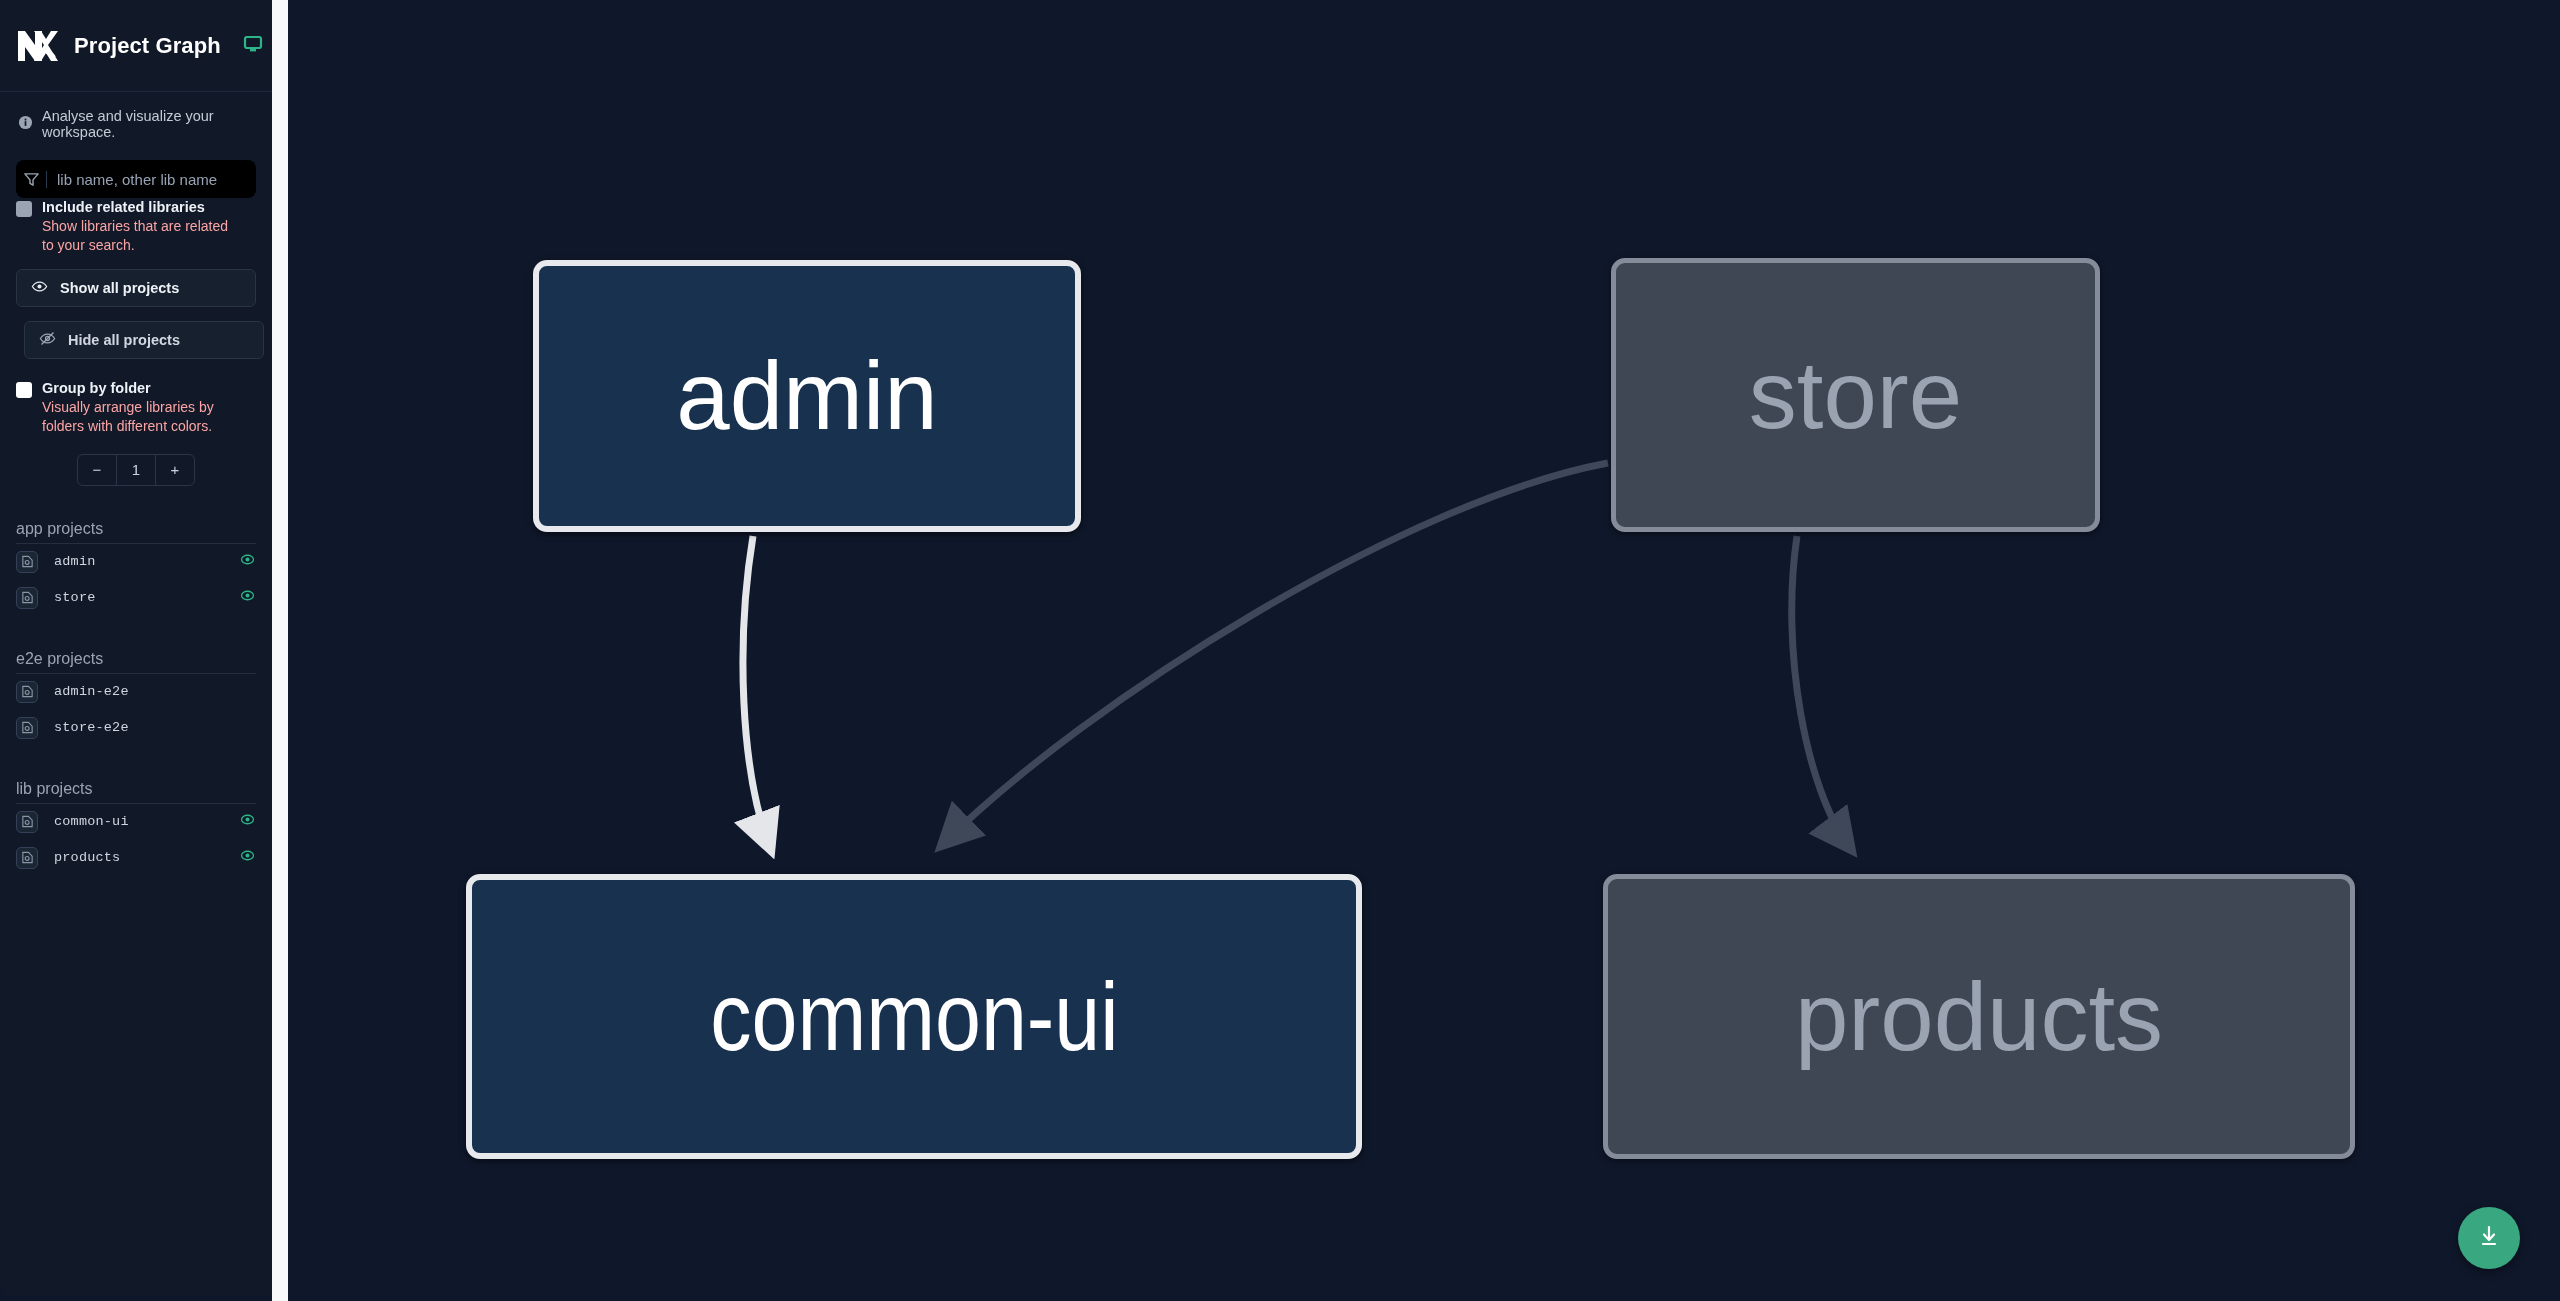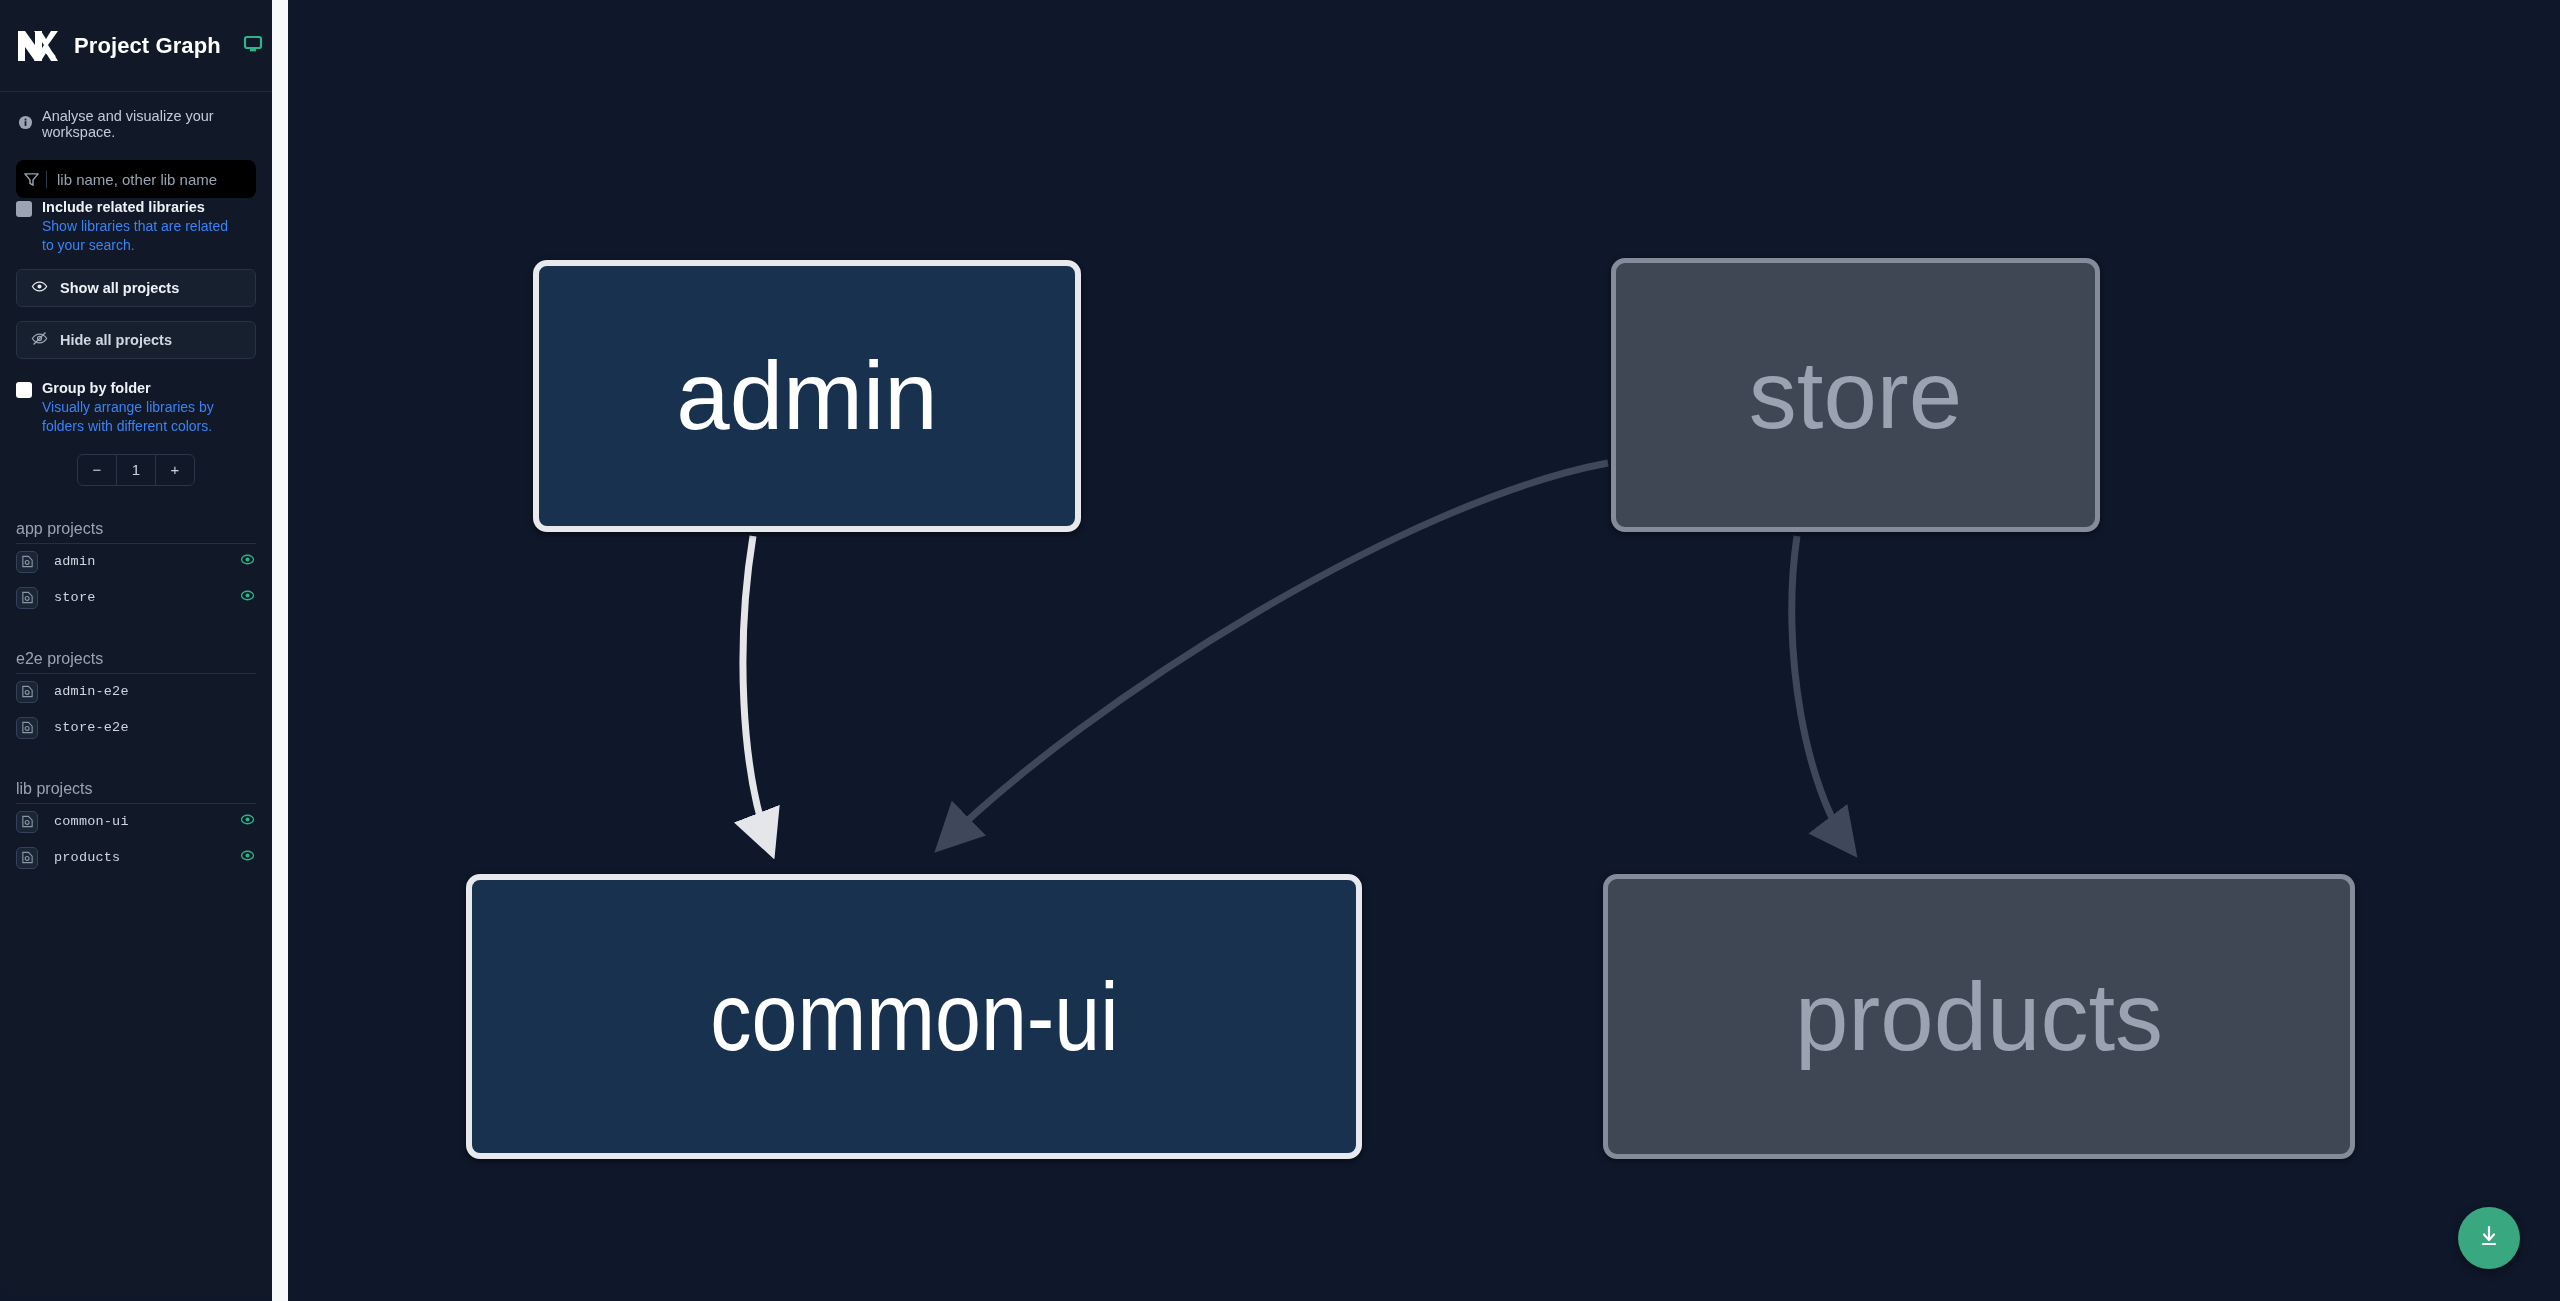--- a/index.html
+++ b/index.html
@@ -64,29 +64,29 @@
   .search-input::placeholder { color:#97a3b4; }
 
   .chk-row { display:flex; gap:10px; }
   .chk-box {
     width:16px; height:16px; border-radius:3px; flex:0 0 auto; margin-top:3px;
     background:#9aa4b2;
   }
   .chk-box.white { background:#ffffff; }
   .chk-box.on { background:#3fbf8f; display:flex; align-items:center; justify-content:center; }
   .chk-label { color:#eef2f6; font-size:14.5px; font-weight:700; line-height:1.25; }
-  .chk-desc { color:#3b82f6; font-size:14px; line-height:1.35; margin-top:1px; max-width: 188px;}
+  .chk-desc { color:#fca5a5; font-size:14px; line-height:1.35; margin-top:1px; max-width: 188px;}
 
   .big-btn {
     margin-top: 14px; height: 38px; width: 100%;
     background:#16202e; border:1px solid #283445; border-radius:6px;
     display:flex; align-items:center; gap:12px; padding-left: 14px;
     color:#eef2f6; font-size:14.5px; font-weight:700; cursor:pointer;
   }
-  .big-btn.muted { color:#d1d7e0; }
+  .big-btn.muted { color:#d1d7e0;margin-left:8px; }
 
   .stepper {
     margin: 18px auto 0 auto; width: 118px; height: 32px;
     display:flex; border:1px solid #2a3647; border-radius:6px; overflow:hidden;
   }
   .stepper div {
     flex:1; display:flex; align-items:center; justify-content:center;
     color:#cbd3de; font-size:15px; cursor:pointer;
   }
   .stepper .mid { border-left:1px solid #2a3647; border-right:1px solid #2a3647; cursor:default;}

